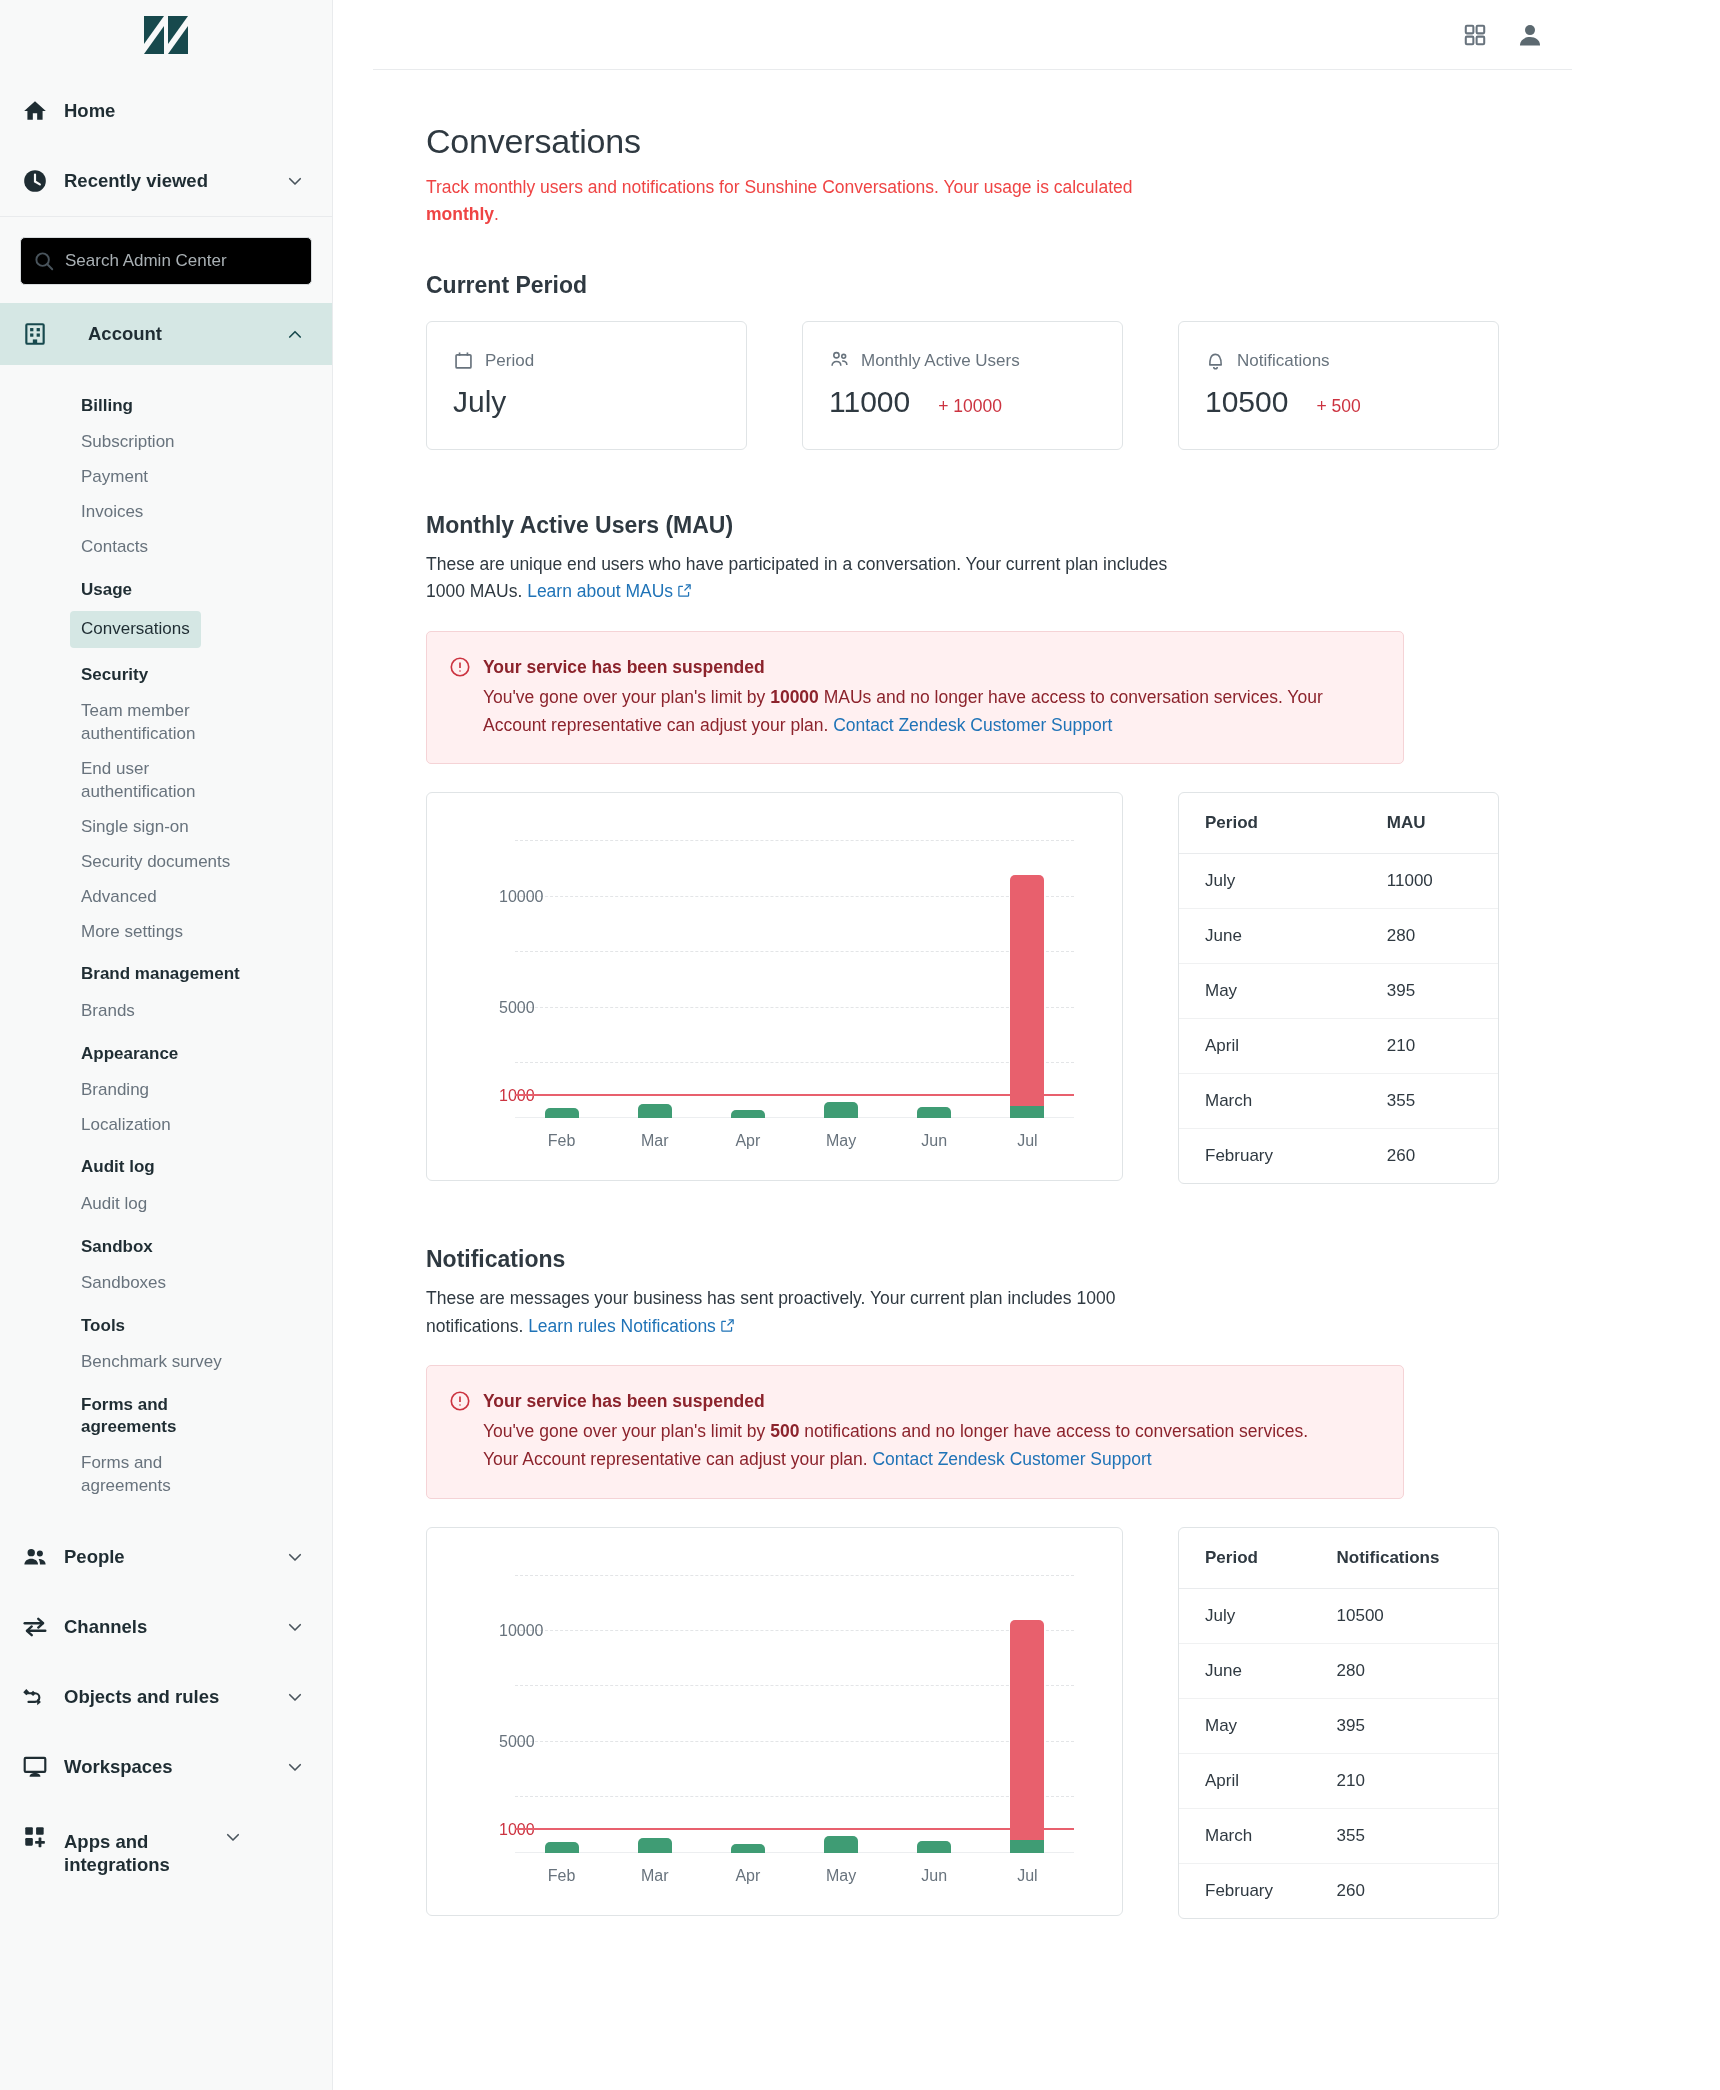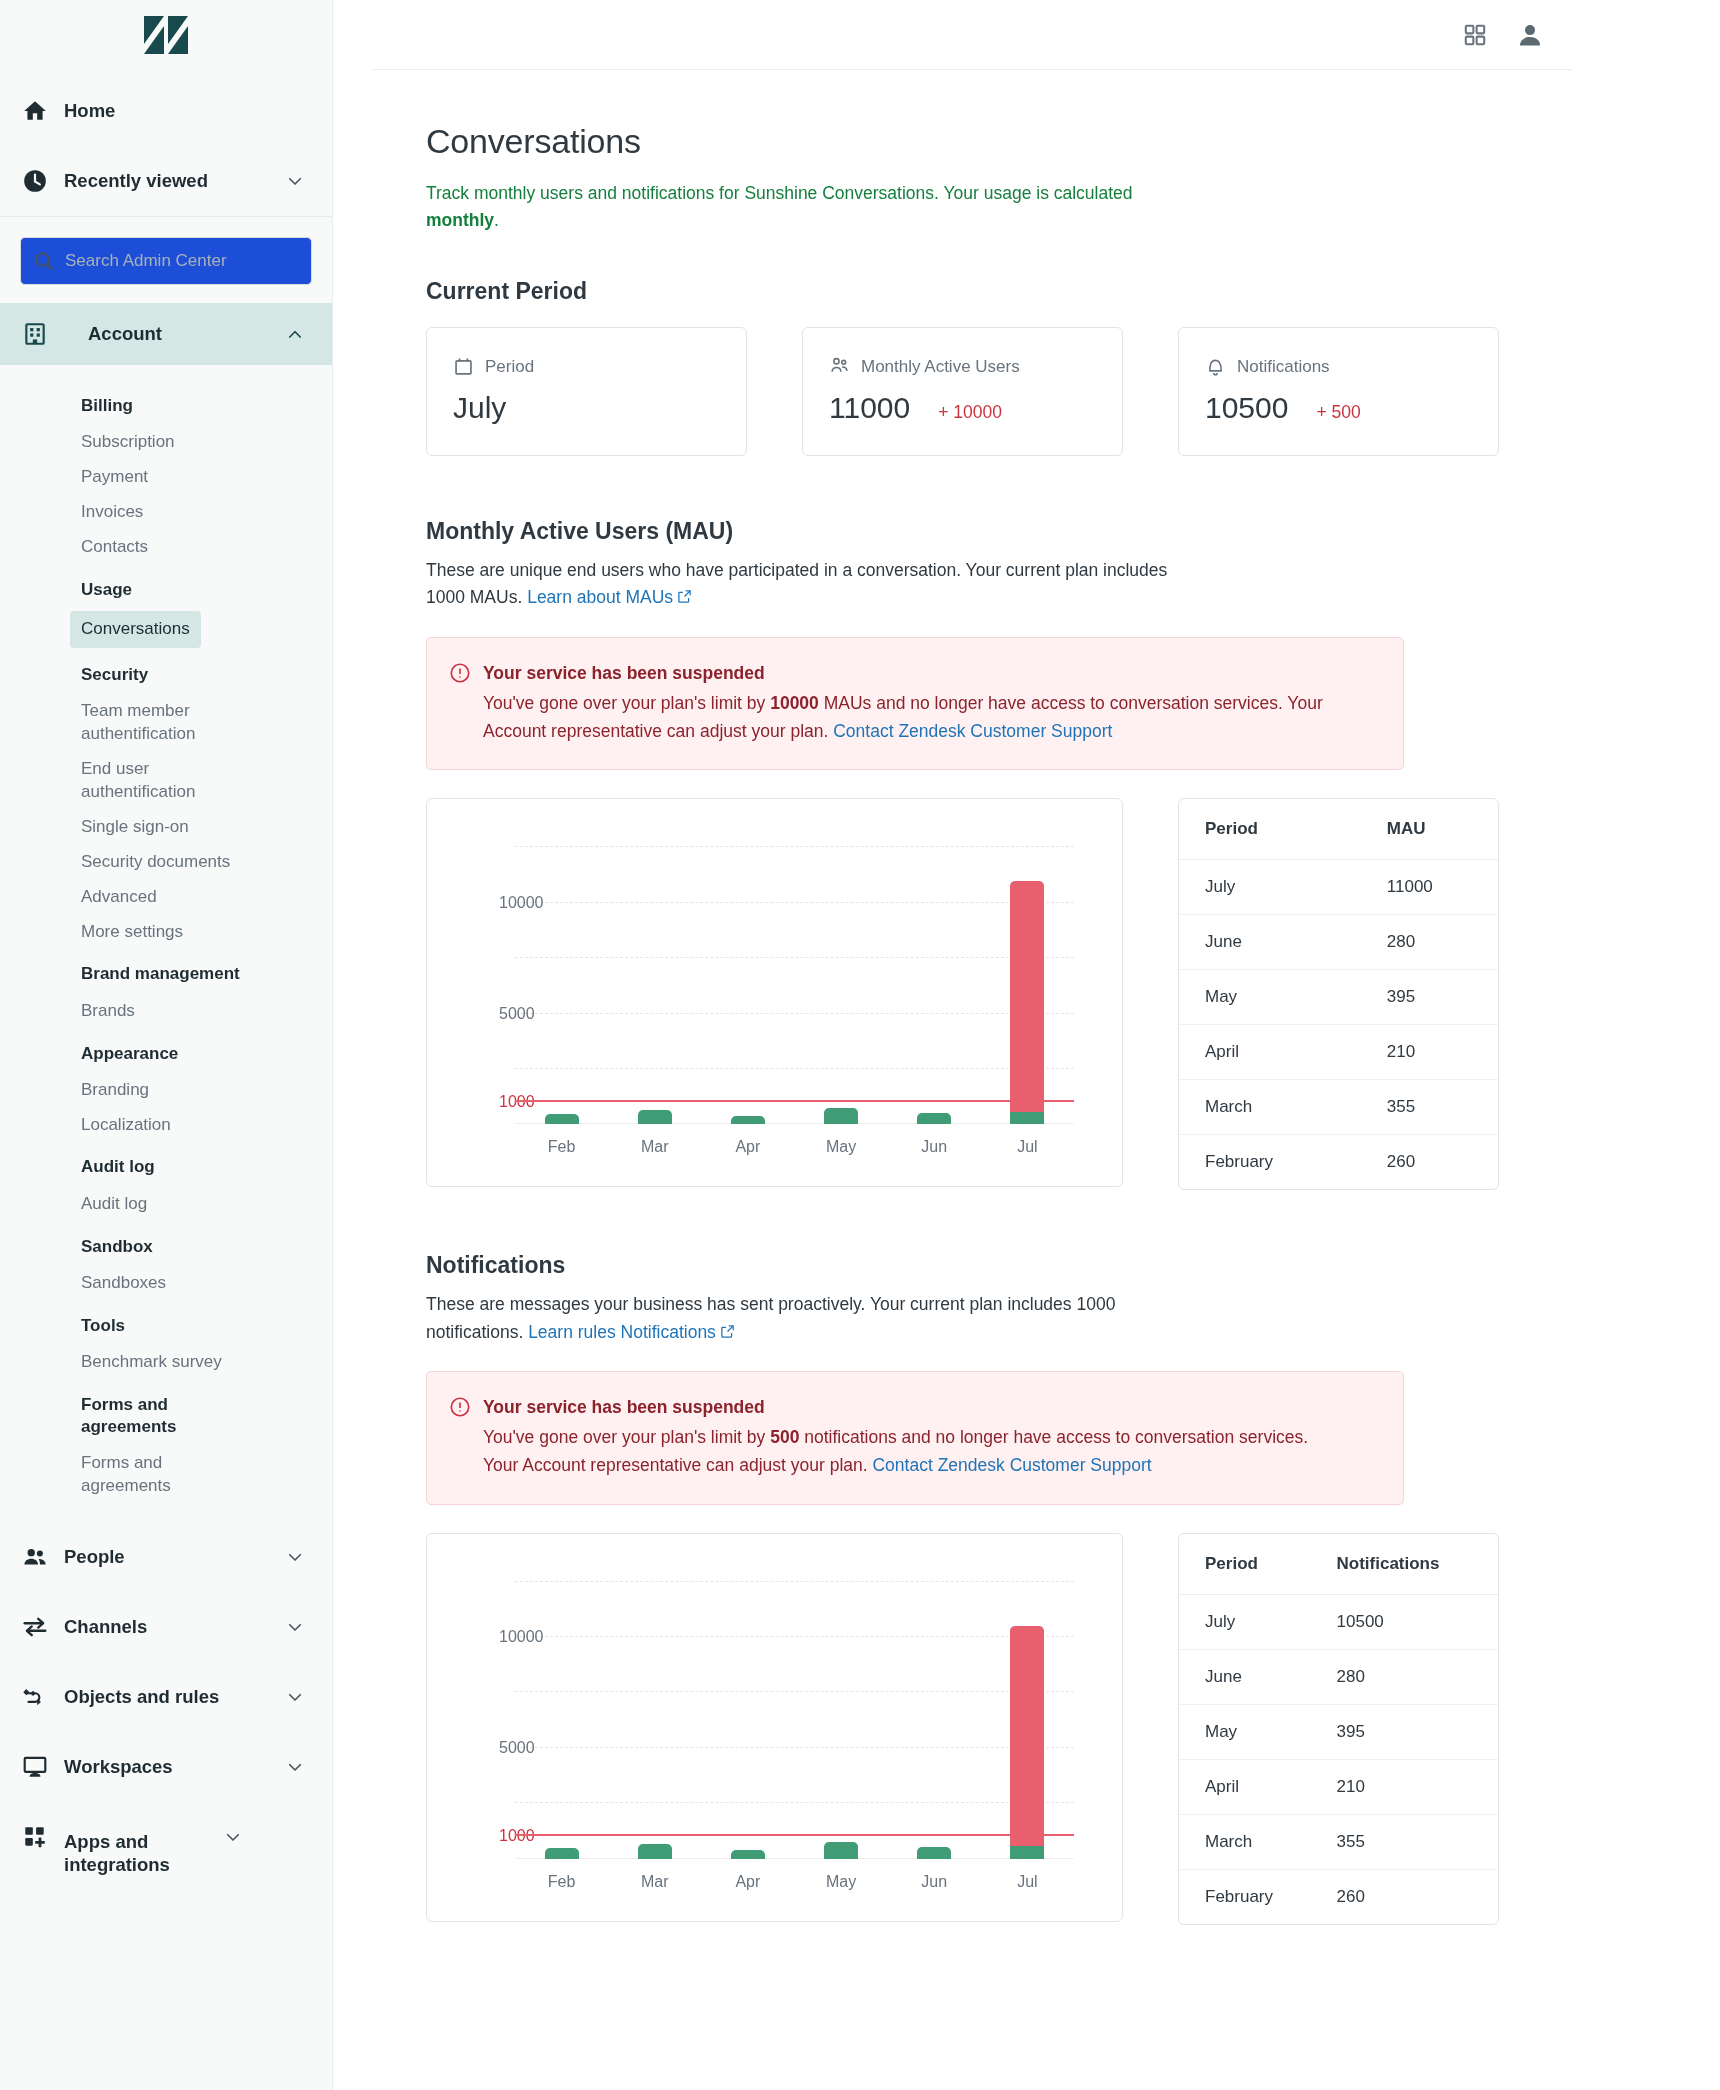--- a/index.html
+++ b/index.html
@@ -61,21 +61,21 @@
     line-height: 1.25;
   }
   .nav-row .chev { color: #49545c; display:flex; align-items:center; }
 
   .divider { height: 1px; background: #e9ebed; margin: 0; }
 
   .search-wrap { padding: 20px 20px 18px 20px; }
   .search-box {
     display: flex; align-items: center;
     height: 48px;
-    background: #1d4ed8;
+    background: #000000;
     border: 1px solid #d8dcde;
     border-radius: 5px;
     padding: 0 12px;
     gap: 10px;
   }
   .search-box .sico { color: #49545c; display:flex; }
   .search-ph { font-size: 17px; color: #a9b0b4; }
 
   .acct-row {
     background: #d5e7e4;
@@ -134,23 +134,23 @@
   .content {
     padding: 52px 0 0 53px;
   }
   .page-title {
     font-size: 34px;
     font-weight: normal;
     color: #2f3941;
     letter-spacing: -0.2px;
   }
   .page-sub {
-    margin-top: 19px;
+    margin-top: 13px;
     font-size: 17.5px;
-    color: #15803d;
+    color: #ef4444;
     line-height: 1.55;
     max-width: 720px;
   }
   .page-sub b { font-weight: bold; }
 
   .section-h {
     font-size: 23px;
     color: #2f3941;
     margin-top: 44px;
   }

